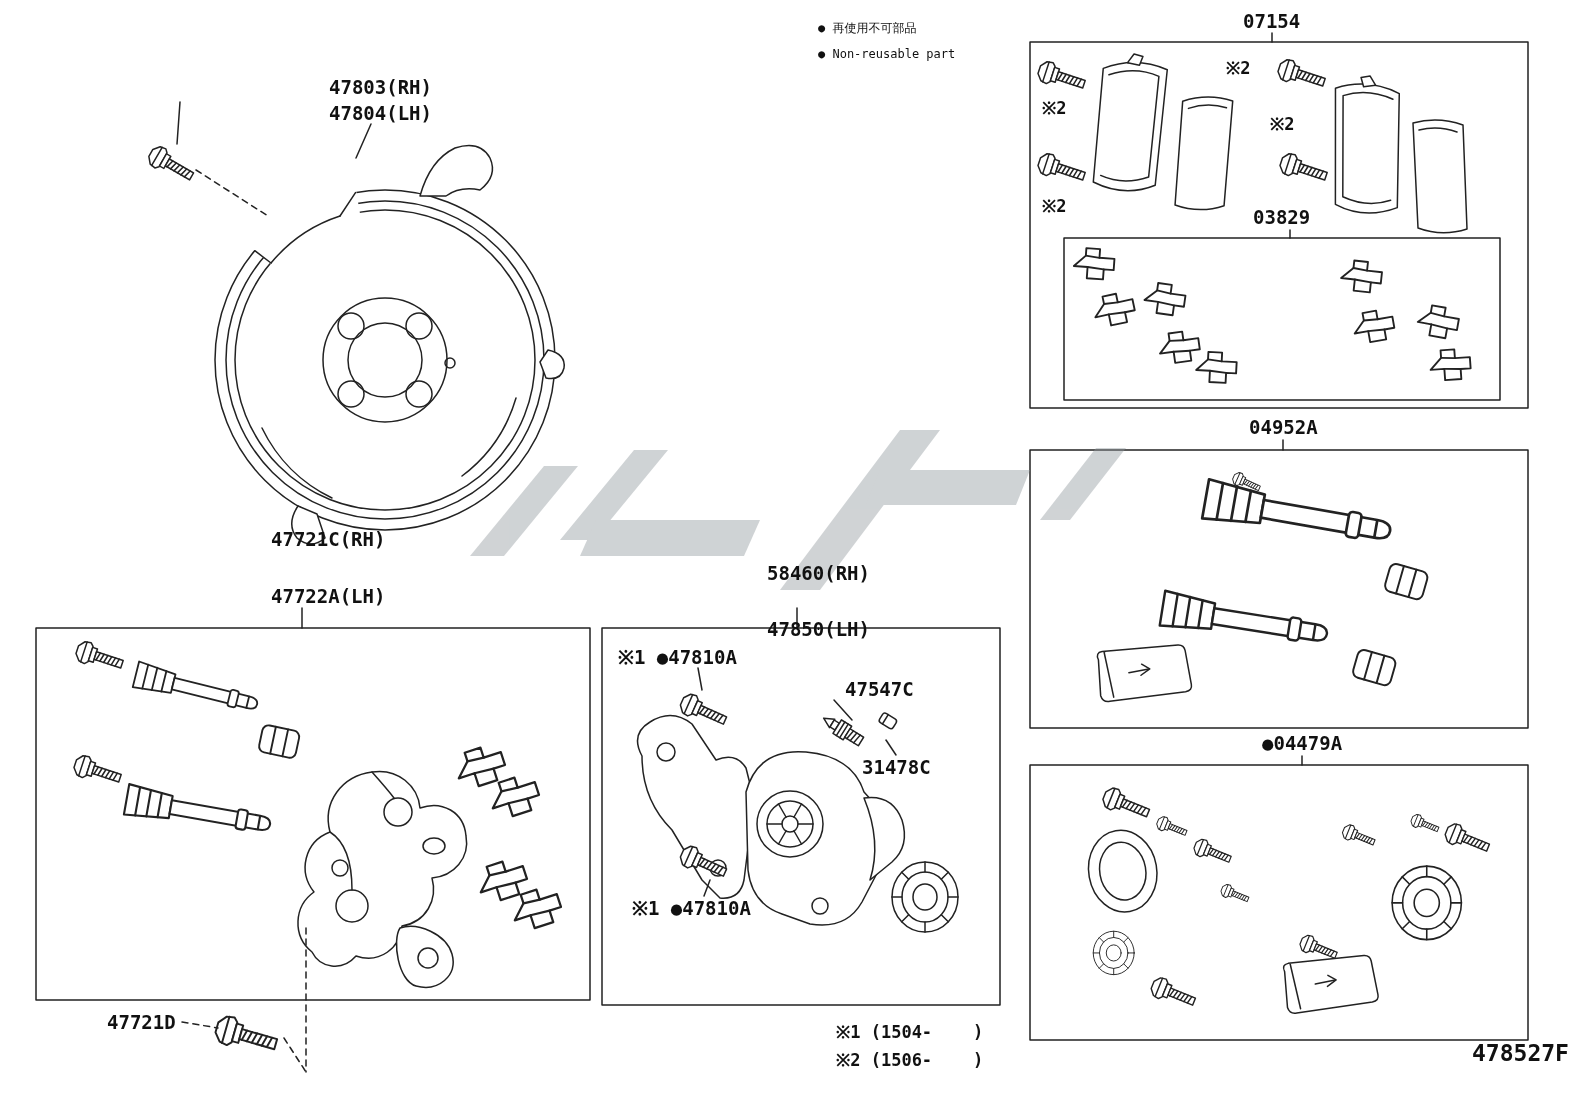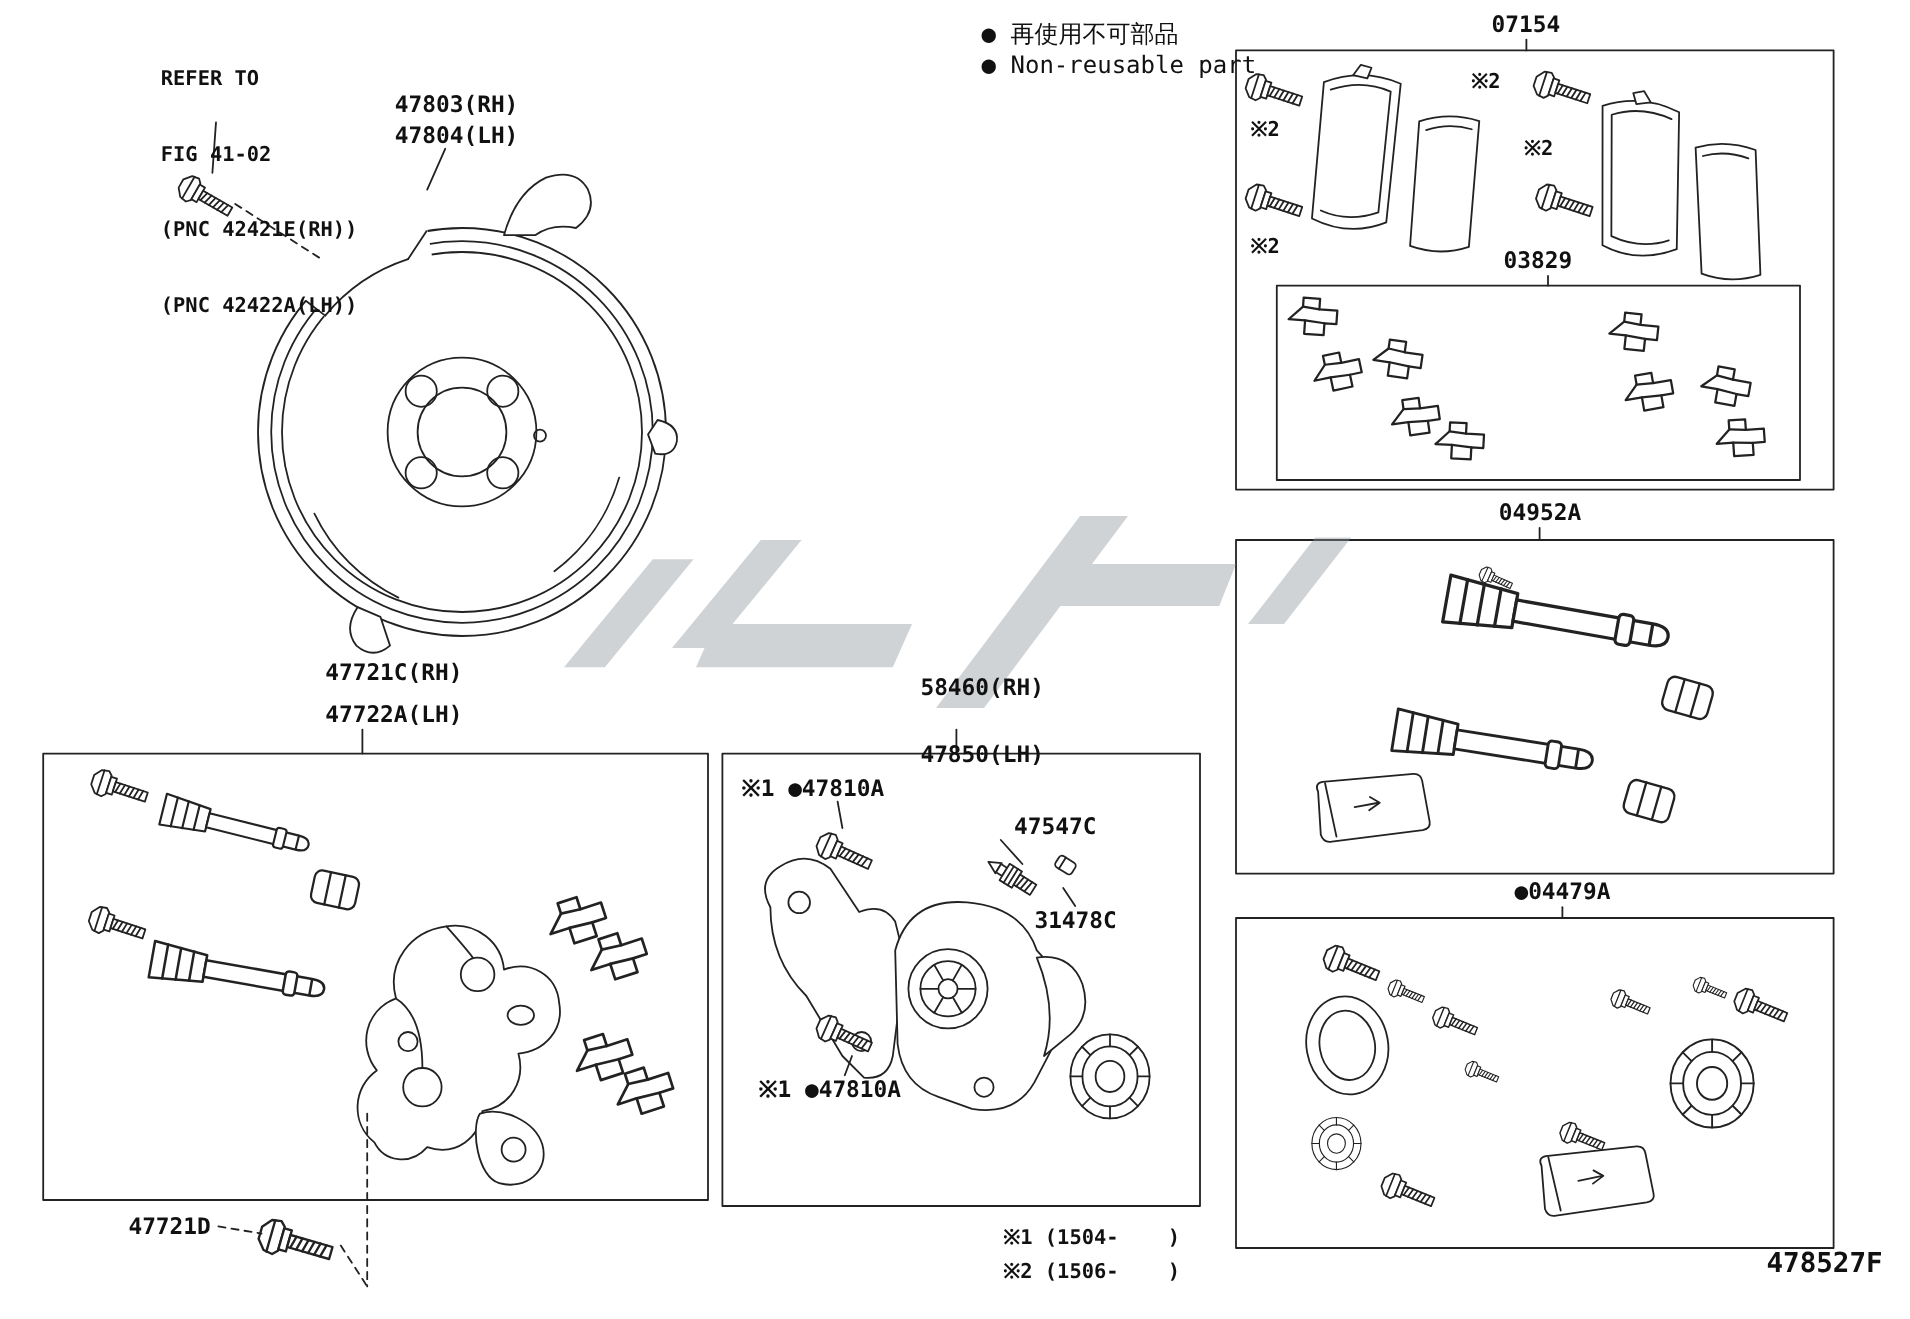--- a/index.html
+++ b/index.html
@@ -2,21 +2,21 @@
 <html><head>
 <meta charset="utf-8">
 <style>
   *{box-sizing:border-box}
   html,body{margin:0;padding:0;background:#fff}
   #canvas{position:relative;width:1592px;height:1099px;background:#fff;overflow:hidden;
           font-family:"DejaVu Sans Mono","Liberation Mono",monospace;color:#111}
   .art{position:absolute;left:0;top:0}
   .t{position:absolute;white-space:pre;font-weight:700;font-size:19px;line-height:23px}
   .t17{position:absolute;white-space:pre;font-weight:700;font-size:17px;line-height:21px}
-  .t16{position:absolute;white-space:pre;font-weight:400;font-size:20px;line-height:20px}
+  .t16{position:absolute;white-space:pre;font-weight:400;font-size:12px;line-height:20px}
   .t18{position:absolute;white-space:pre;font-weight:700;font-size:23px}
 </style>
 </head>
 <body>
 
 <div id="canvas">
 
   <svg class="art" width="1592" height="1099" viewBox="0 0 1592 1099" fill="none" stroke="#222" stroke-width="1.5" stroke-linecap="round" stroke-linejoin="round">
     <defs>
       <g id="bolt">
@@ -246,44 +246,38 @@
     <g opacity="0.42" fill="#8f979c" stroke="none">
       <polygon points="470,556 544,466 578,466 504,556"></polygon>
       <polygon points="560,540 634,450 668,450 594,540"></polygon>
       <polygon points="596,520 760,520 744,556 580,556"></polygon>
       <polygon points="780,590 900,430 940,430 820,590"></polygon>
       <polygon points="880,470 1030,470 1016,505 866,505"></polygon>
       <polygon points="1040,520 1096,448 1126,448 1070,520"></polygon>
     </g>
   </svg>
 
-  <div class="t17" style="left:134px;top:14px">
-    <span style="display:block">REFER TO</span>
-    <span style="display:block">FIG 41-02</span>
-    <span style="display:block">(PNC 42421E(RH))</span>
-    <span style="display:block">(PNC 42422A(LH))</span>
-  </div>
 
   <div class="t" style="left:329px;top:76px">47803(RH)</div>
   <div class="t" style="left:329px;top:102px">47804(LH)</div>
 
   <div class="t16" style="left:818px;top:18px">● 再使用不可部品</div>
   <div class="t16" style="left:818px;top:44px">● Non-reusable part</div>
 
   <div class="t" style="left:1243px;top:10px">07154</div>
   <div class="t" style="left:1253px;top:206px">03829</div>
   <div class="t" style="left:1249px;top:416px">04952A</div>
   <div class="t" style="left:1262px;top:732px">●04479A</div>
 
   <div class="t17" style="left:1042px;top:98px">※2</div>
   <div class="t17" style="left:1042px;top:196px">※2</div>
   <div class="t17" style="left:1226px;top:58px">※2</div>
   <div class="t17" style="left:1270px;top:114px">※2</div>
 
-  <div class="t" style="left:271px;top:550px">47721C(RH)</div>
+  <div class="t" style="left:271px;top:528px">47721C(RH)</div>
   <div class="t" style="left:271px;top:585px">47722A(LH)</div>
 
   <div class="t" style="left:767px;top:562px">58460(RH)</div>
   <div class="t" style="left:767px;top:618px">47850(LH)</div>
 
   <div class="t" style="left:618px;top:646px">※1 ●47810A</div>
   <div class="t" style="left:845px;top:678px">47547C</div>
   <div class="t" style="left:862px;top:756px">31478C</div>
   <div class="t" style="left:632px;top:897px">※1 ●47810A</div>
 

